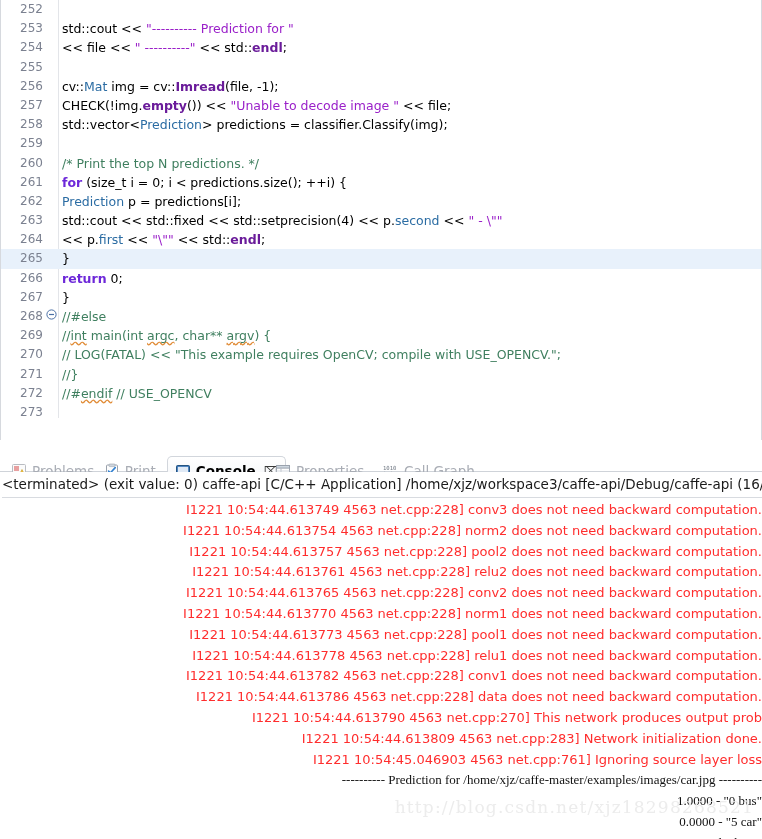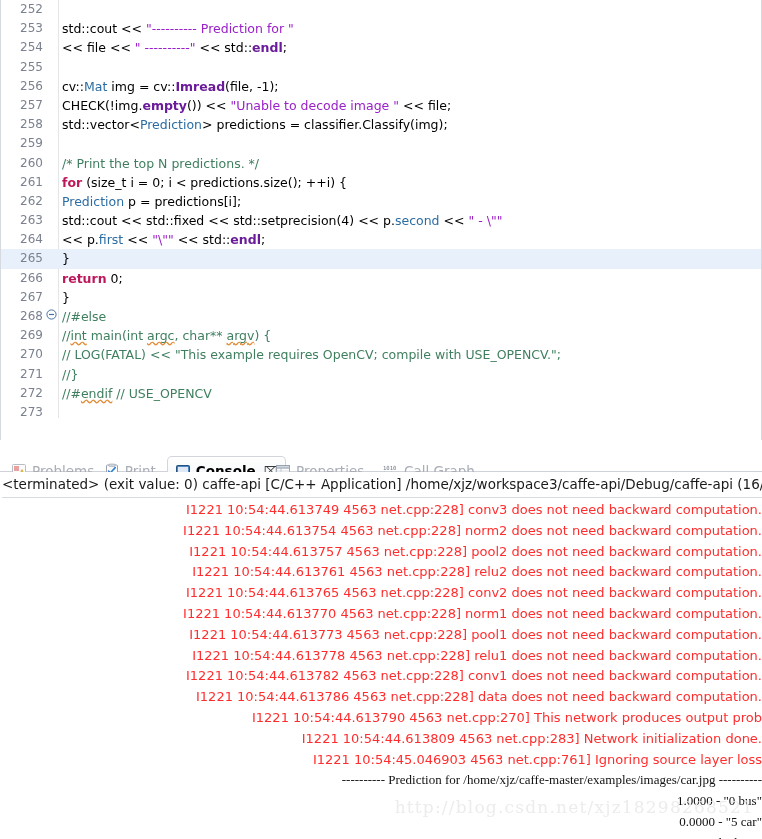--- a/index.html
+++ b/index.html
@@ -61,21 +61,21 @@
     padding-left: 4px;
     vertical-align: top;
     color: #000000;
   }
   .sep-line {
     position: absolute;
     left: 57px; top: 0; bottom: 0;
     width: 1px; background: #e3e5e9;
   }
   
-  .k-kw    { color: #be185d; font-weight: bold; }   
+  .k-kw    { color: #6d28d9; font-weight: bold; }   
   .k-str   { color: #9a20c9; }                      
   .k-cmt   { color: #3f7f5f; }                      
   .k-type  { color: #2b6ca3; }                      
   .k-fn    { color: #6a1b9a; font-weight: bold; }
   .k-plain { color: #000000; }
   .spell   { text-decoration: underline wavy #e08a34; text-decoration-skip-ink: none; }
 
   
   .h-scroll-track {
     position: absolute;

